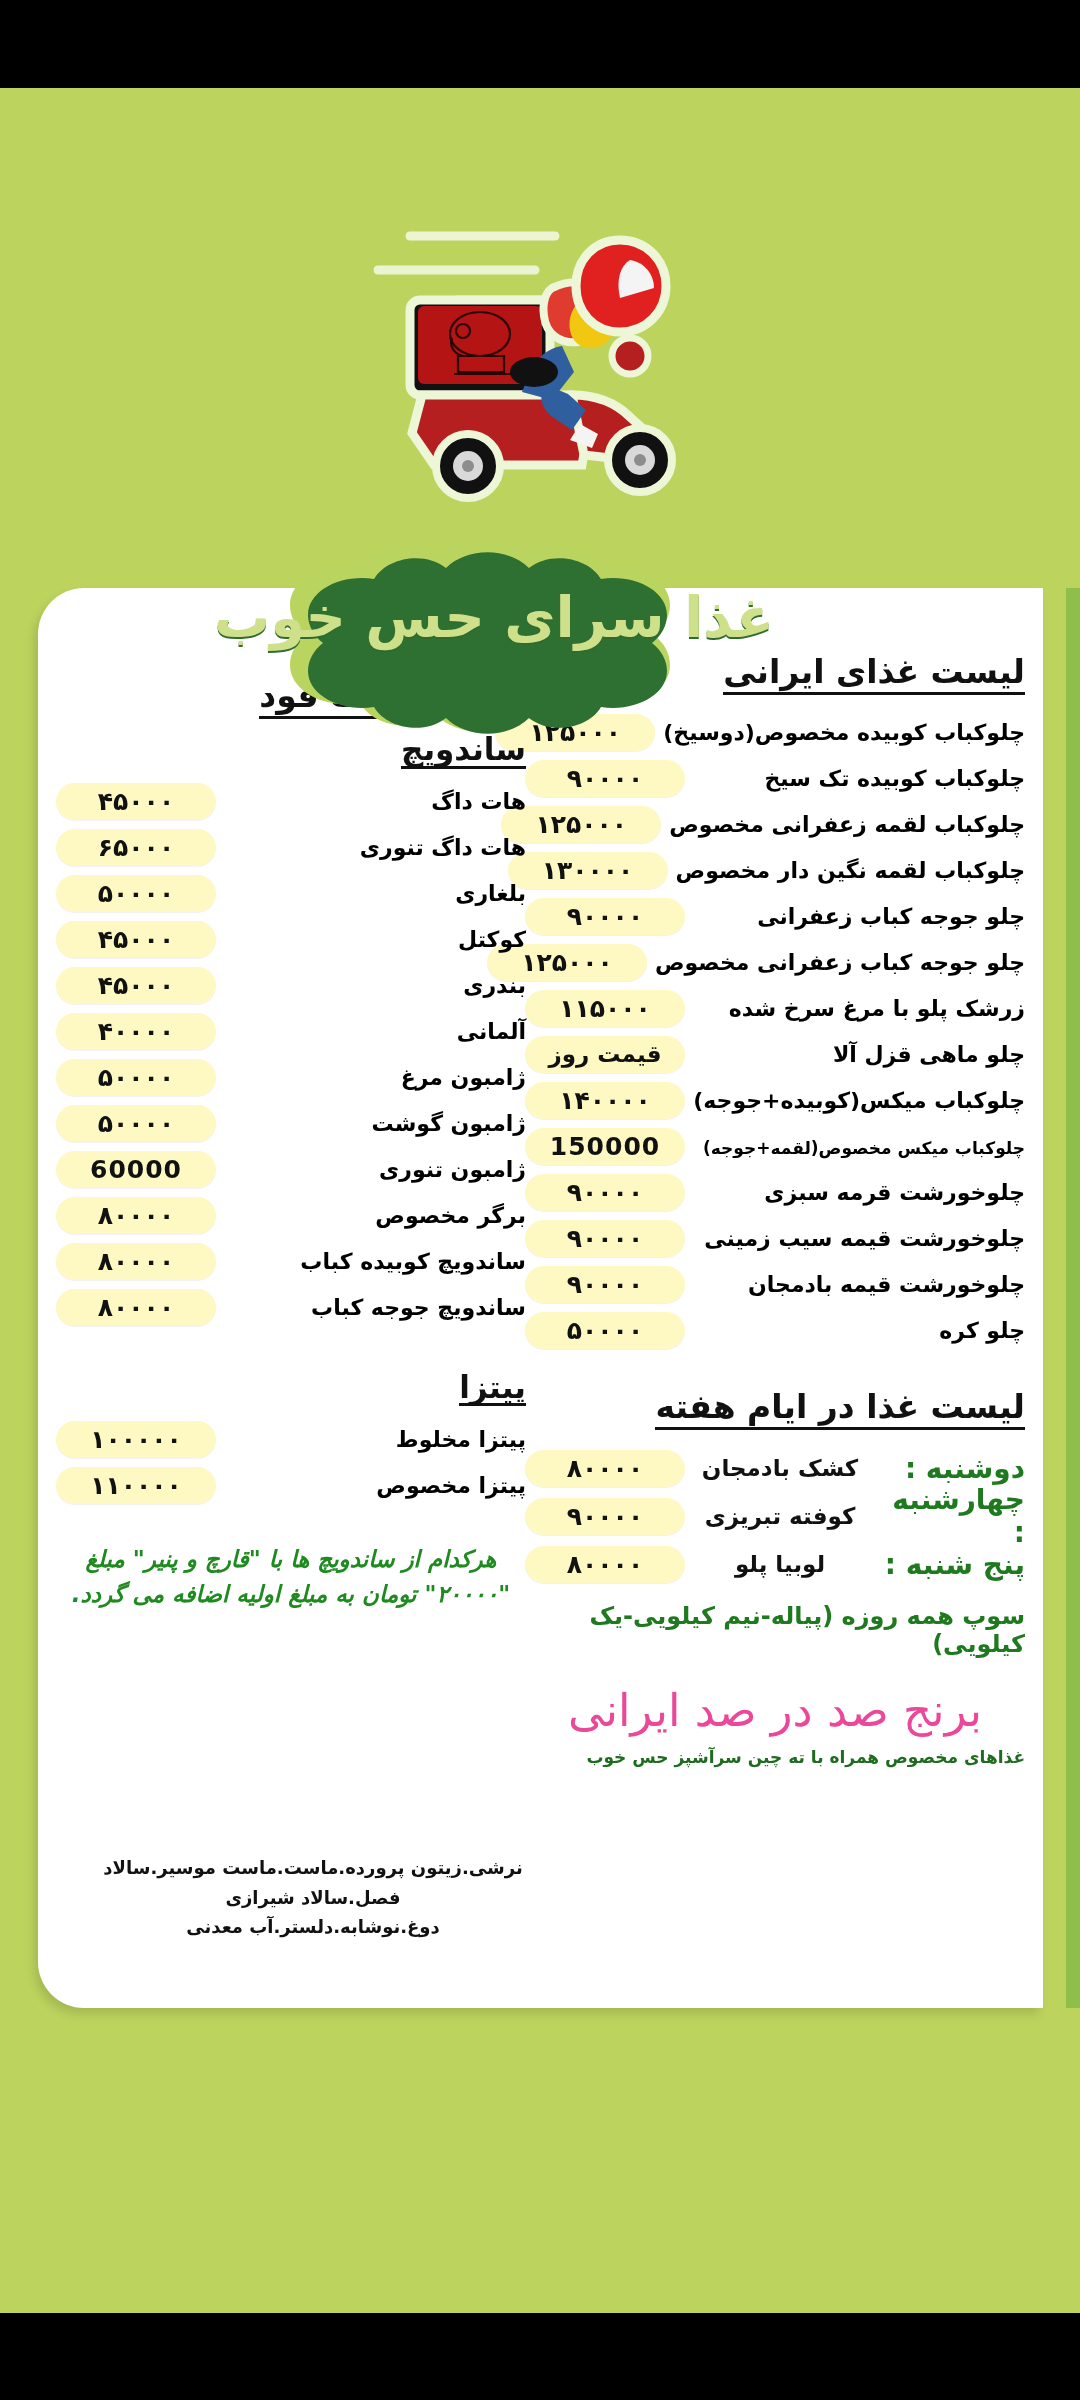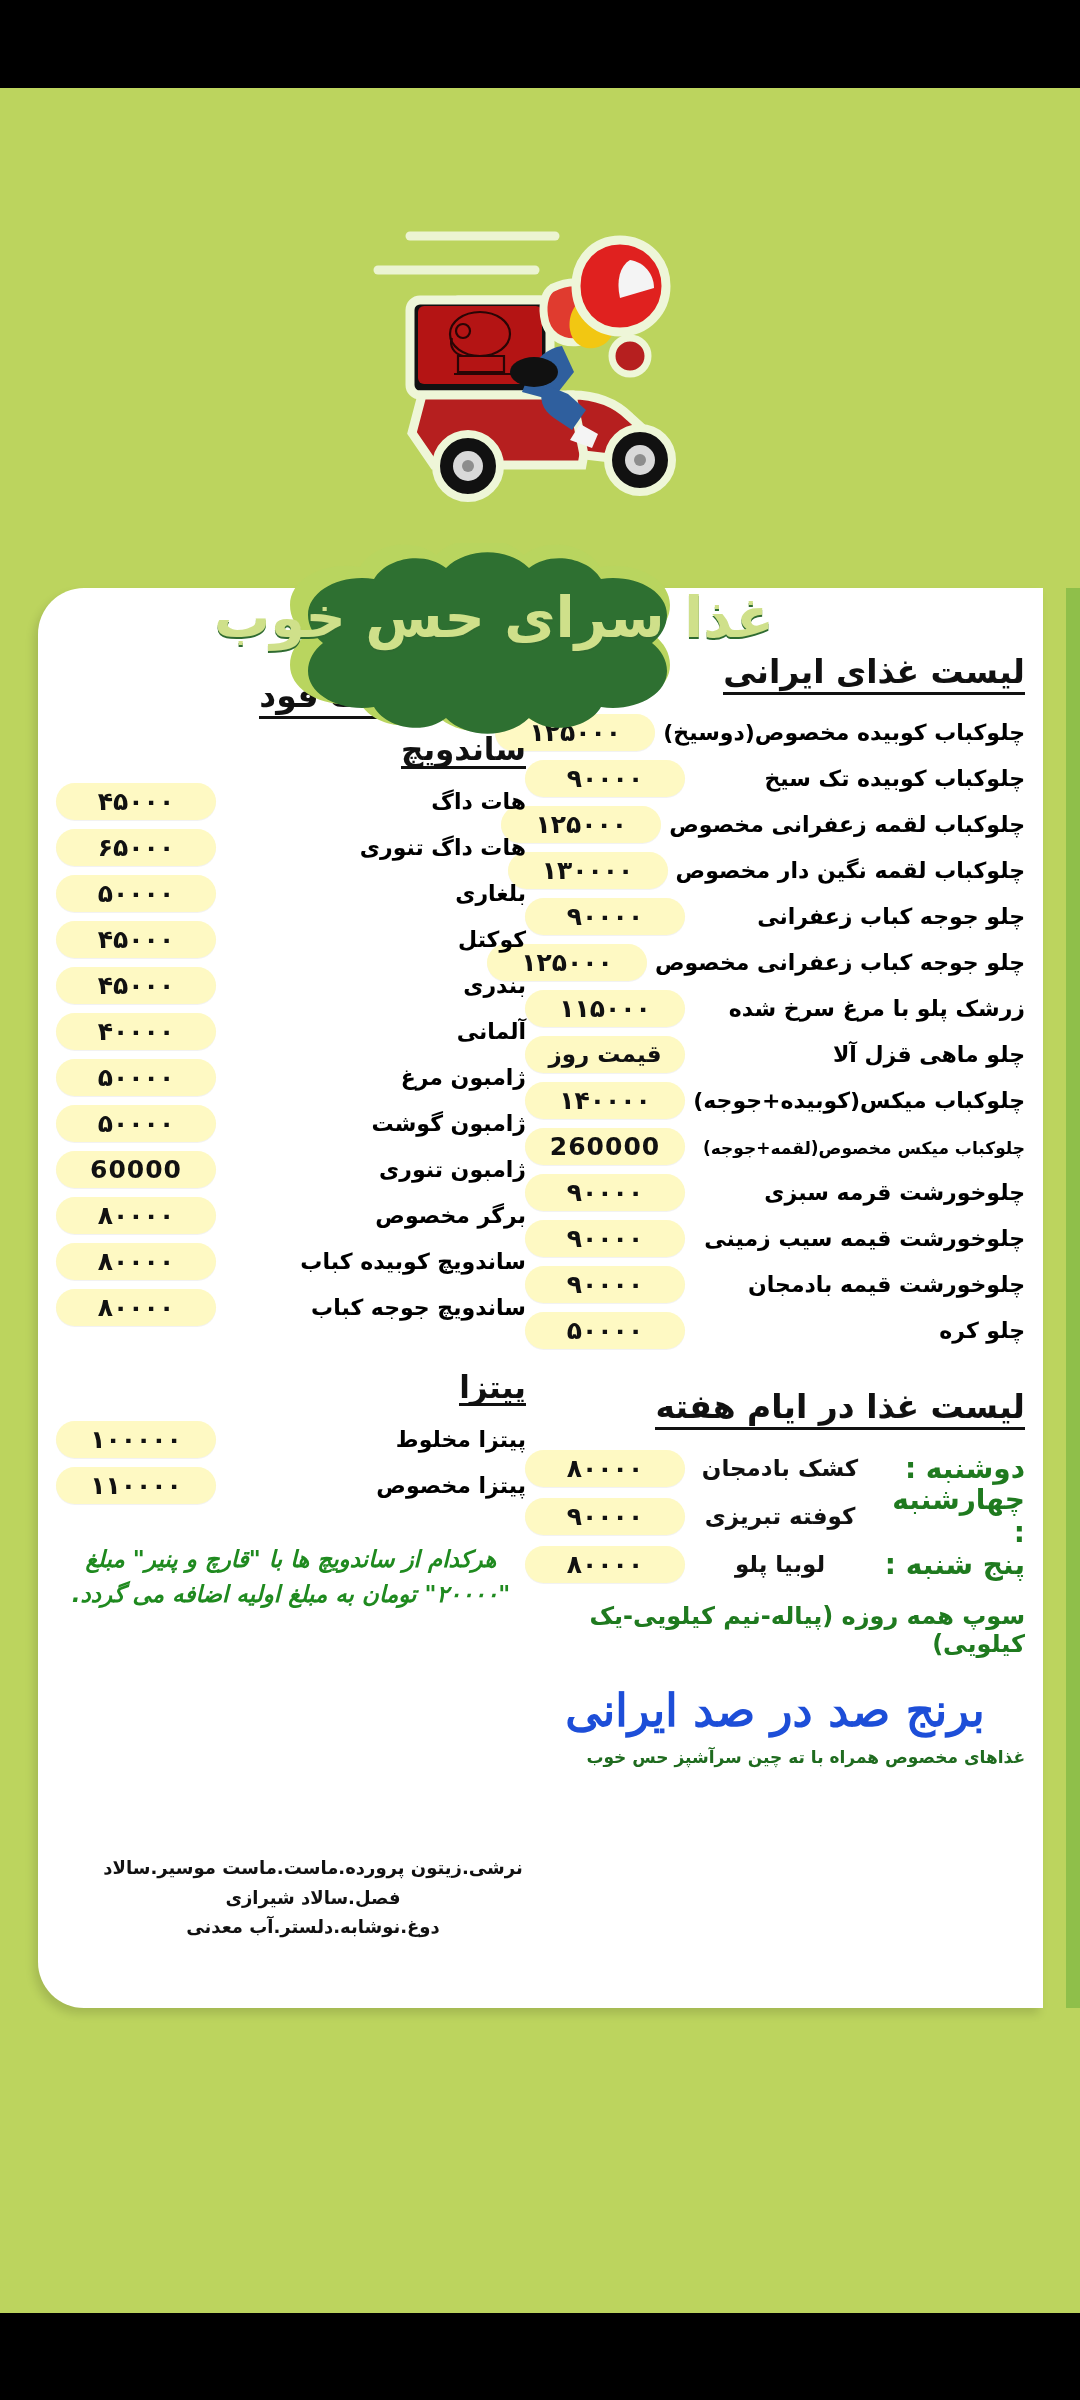--- a/index.html
+++ b/index.html
@@ -91,21 +91,21 @@
   .wrow .dish{
     font-size:23px;font-weight:bold;color:#111;flex:1 1 auto;text-align:center;
   }
   .soup{
     font-size:24px;font-weight:bold;color:#1f7a1f;text-align:right;
     margin-top:14px;direction:rtl;
   }
 
   
   .slogan{
-    font-size:45px;font-weight:bold;color:#1d4ed8;text-align:center;
+    font-size:45px;font-weight:normal;color:#ec4899;text-align:center;
     margin-top:26px;font-family:"DejaVu Serif","Liberation Serif",serif;
   }
   .slogan-sub{
     font-size:17px;font-weight:bold;color:#1f6b1f;margin-top:10px;
   }
 
   
   .note{
     font-size:23px;font-weight:bold;color:#1f8a1f;line-height:1.5;
     text-align:center;direction:rtl;margin-top:34px;font-style:italic;
@@ -211,21 +211,21 @@
             <div class="row">
               <span class="name">چلو ماهی قزل آلا</span>
               <span class="pill word">قیمت روز</span>
             </div>
             <div class="row">
               <span class="name">چلوکباب میکس(کوبیده+جوجه)</span>
               <span class="pill">۱۴۰۰۰۰</span>
             </div>
             <div class="row">
               <span class="name"><small>چلوکباب میکس مخصوص(لقمه+جوجه)</small></span>
-              <span class="pill">260000</span>
+              <span class="pill">150000</span>
             </div>
             <div class="row">
               <span class="name">چلوخورشت قرمه سبزی</span>
               <span class="pill">۹۰۰۰۰</span>
             </div>
             <div class="row">
               <span class="name">چلوخورشت قیمه سیب زمینی</span>
               <span class="pill">۹۰۰۰۰</span>
             </div>
             <div class="row">

